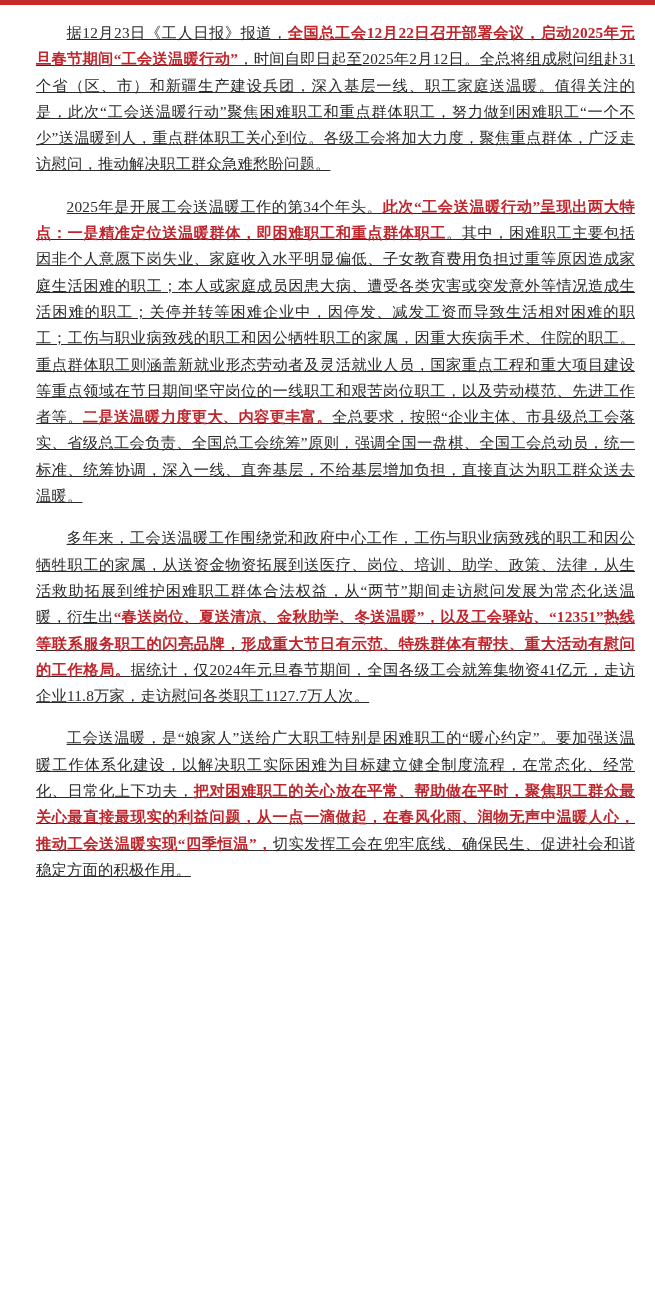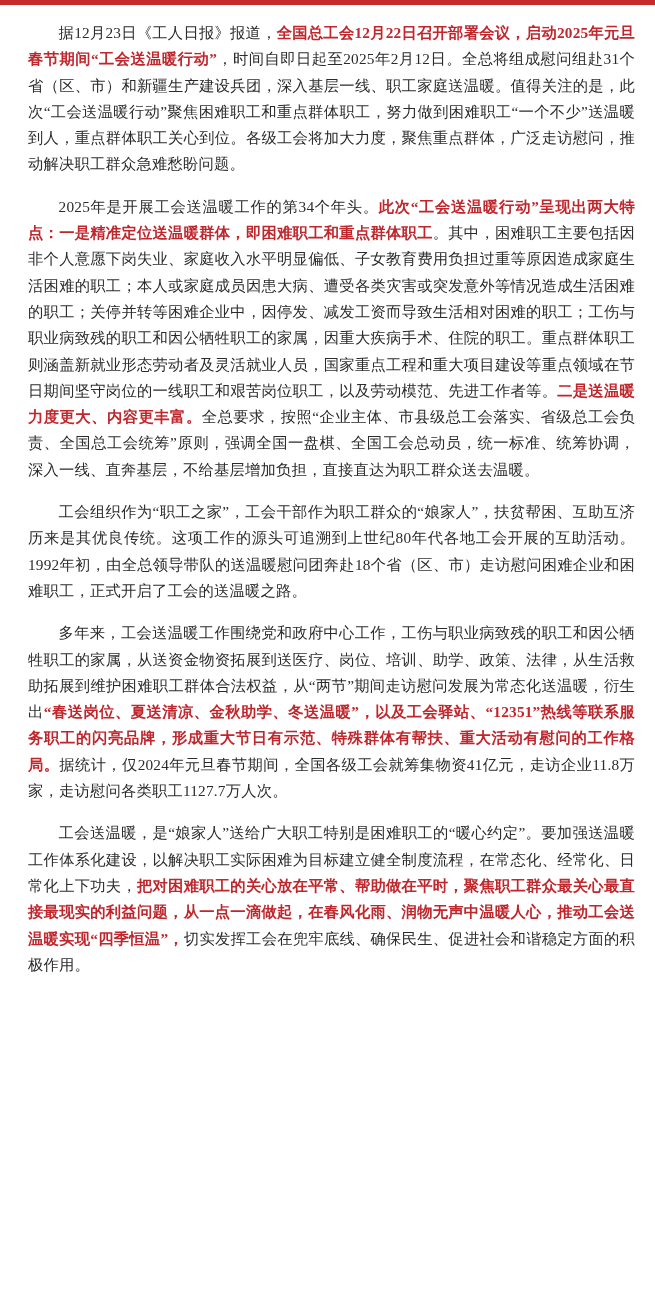--- a/index.html
+++ b/index.html
@@ -25,45 +25,45 @@
     left: 0;
     top: 0;
     width: 655px;
     height: 5px;
     background: #c62b2b;
   }
   .article {
     padding-top: 6px;
   }
   p.para {
-    margin: 0 0 16px 8px;
+    margin: 0 0 16px 16px;
     font-size: 15.3px;
     line-height: 1.72;
     color: #2b2b2b;
     text-align: justify;
     text-justify: inter-ideograph;
     text-indent: 2em;
     letter-spacing: 0.2px;
+    text-decoration: underline;
   }
   p.para:last-of-type {
     margin-bottom: 12px;
   }
   .hl {
     color: #c0272d;
     font-weight: bold;
   }
 </style>
 </head>
 <body>
 
 <div id="page">
 
   <div id="accent-bar"></div>
 
   <div class="article">
     <p class="para"><span>据12月23日《工人日报》报道，</span><span class="hl">全国总工会12月22日召开部署会议，启动2025年元旦春节期间“工会送温暖行动”</span><span>，时间自即日起至2025年2月12日。全总将组成慰问组赴31个省（区、市）和新疆生产建设兵团，深入基层一线、职工家庭送温暖。值得关注的是，此次“工会送温暖行动”聚焦困难职工和重点群体职工，努力做到困难职工“一个不少”送温暖到人，重点群体职工关心到位。各级工会将加大力度，聚焦重点群体，广泛走访慰问，推动解决职工群众急难愁盼问题。</span></p>
     <p class="para"><span>2025年是开展工会送温暖工作的第34个年头。</span><span class="hl">此次“工会送温暖行动”呈现出两大特点：一是精准定位送温暖群体，即困难职工和重点群体职工</span><span>。其中，困难职工主要包括因非个人意愿下岗失业、家庭收入水平明显偏低、子女教育费用负担过重等原因造成家庭生活困难的职工；本人或家庭成员因患大病、遭受各类灾害或突发意外等情况造成生活困难的职工；关停并转等困难企业中，因停发、减发工资而导致生活相对困难的职工；工伤与职业病致残的职工和因公牺牲职工的家属，因重大疾病手术、住院的职工。重点群体职工则涵盖新就业形态劳动者及灵活就业人员，国家重点工程和重大项目建设等重点领域在节日期间坚守岗位的一线职工和艰苦岗位职工，以及劳动模范、先进工作者等。</span><span class="hl">二是送温暖力度更大、内容更丰富。</span><span>全总要求，按照“企业主体、市县级总工会落实、省级总工会负责、全国总工会统筹”原则，强调全国一盘棋、全国工会总动员，统一标准、统筹协调，深入一线、直奔基层，不给基层增加负担，直接直达为职工群众送去温暖。</span></p>
-    <p class="para"><span>工会组织作为“职工之家”，工会干部作为职工群众的“娘家人”，扶贫帮困、互助互济历来是其优良传统。这项工作的源头可追溯到上世纪80年代各地工会开展的互助活动。1992年初，由全总领导带队的送温暖慰问团奔赴18个省（区、市）走访慰问困难企业和困难职工，正式开启了工会的送温暖之路。</span></p>
     <p class="para"><span>多年来，工会送温暖工作围绕党和政府中心工作，工伤与职业病致残的职工和因公牺牲职工的家属，从送资金物资拓展到送医疗、岗位、培训、助学、政策、法律，从生活救助拓展到维护困难职工群体合法权益，从“两节”期间走访慰问发展为常态化送温暖，衍生出</span><span class="hl">“春送岗位、夏送清凉、金秋助学、冬送温暖”，以及工会驿站、“12351”热线等联系服务职工的闪亮品牌，形成重大节日有示范、特殊群体有帮扶、重大活动有慰问的工作格局。</span><span>据统计，仅2024年元旦春节期间，全国各级工会就筹集物资41亿元，走访企业11.8万家，走访慰问各类职工1127.7万人次。</span></p>
     <p class="para"><span>工会送温暖，是“娘家人”送给广大职工特别是困难职工的“暖心约定”。要加强送温暖工作体系化建设，以解决职工实际困难为目标建立健全制度流程，在常态化、经常化、日常化上下功夫，</span><span class="hl">把对困难职工的关心放在平常、帮助做在平时，聚焦职工群众最关心最直接最现实的利益问题，从一点一滴做起，在春风化雨、润物无声中温暖人心，推动工会送温暖实现“四季恒温”，</span><span>切实发挥工会在兜牢底线、确保民生、促进社会和谐稳定方面的积极作用。</span></p>
   </div>
 
 </div>
 
 </body></html>

